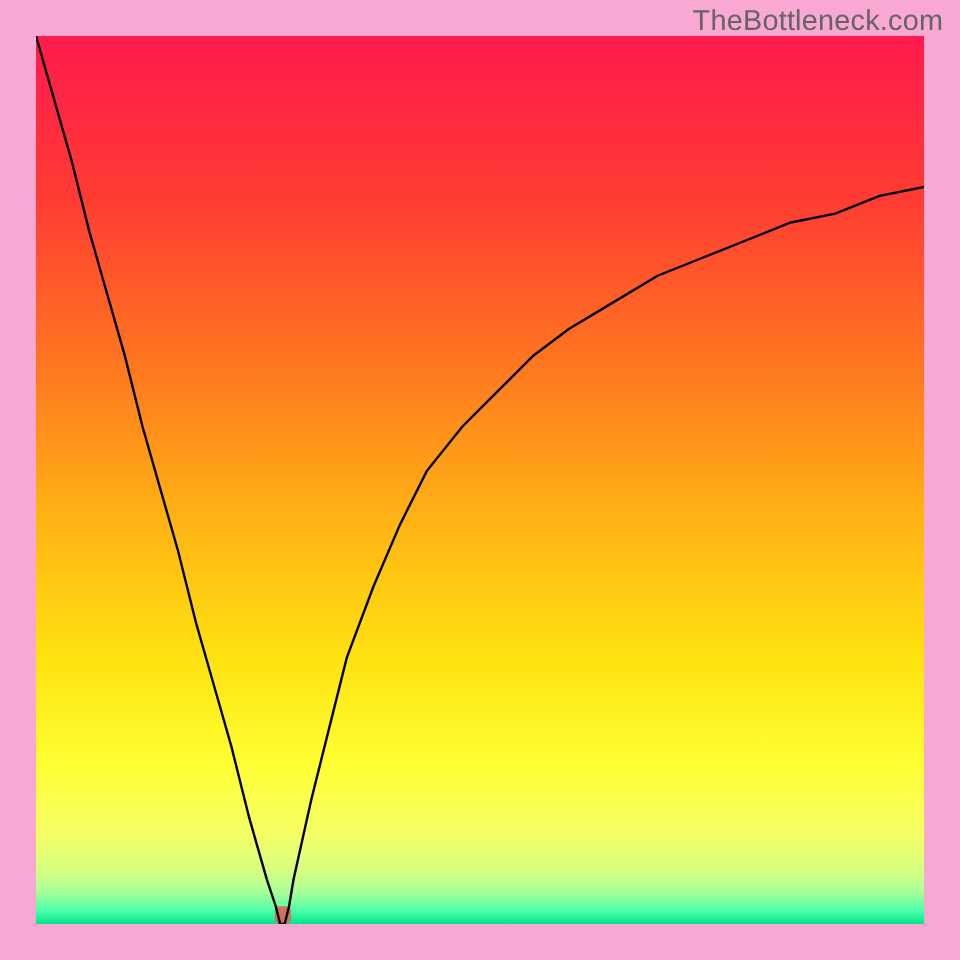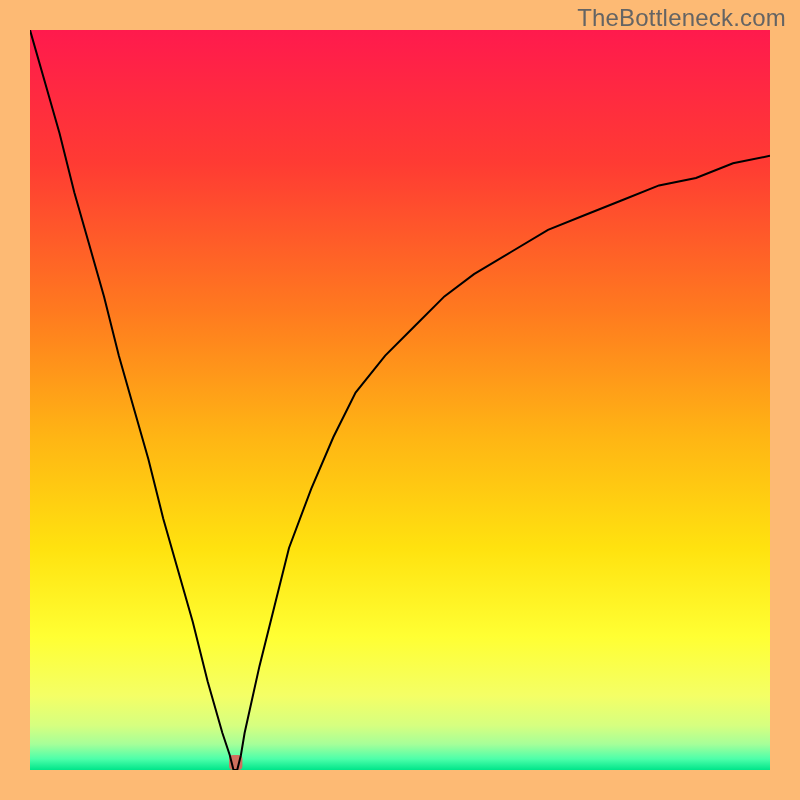--- a/index.html
+++ b/index.html
@@ -8,21 +8,21 @@
     width: 800px;
     height: 800px;
     overflow: hidden;
     background: #000;
     font-family: Arial, Helvetica, sans-serif;
   }
   .frame {
     position: relative;
     width: 800px;
     height: 800px;
-    background: #fdba74;
+    background: #f9a8d4;
   }
   .watermark {
     position: absolute;
     top: 4px;
     right: 14px;
     color: #646464;
     font-size: 24px;
     font-weight: 400;
     letter-spacing: 0.2px;
     z-index: 5;

